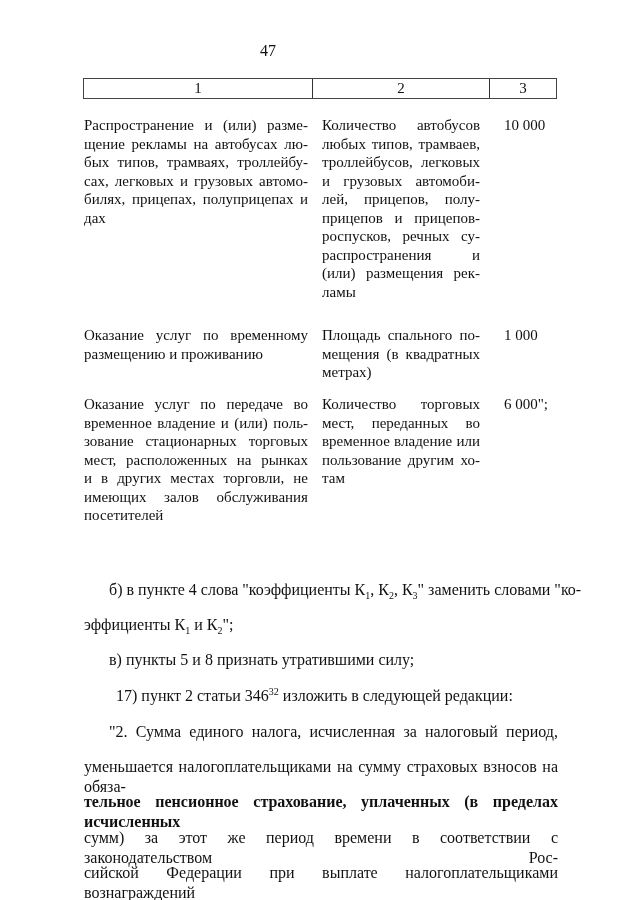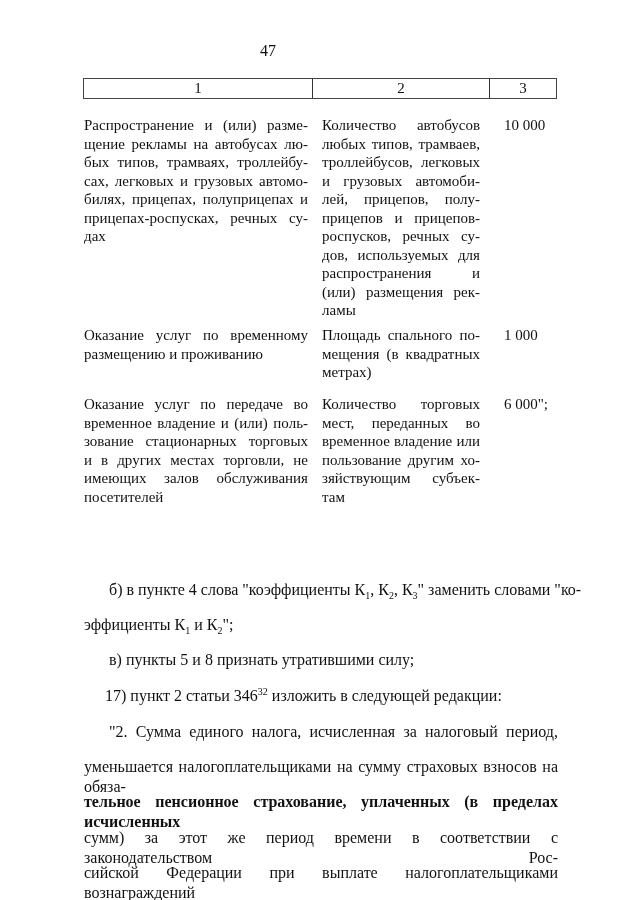--- a/index.html
+++ b/index.html
@@ -33,32 +33,30 @@
   <div class="c3">3</div>
 </div>
 
 <div class="row" style="top:116px;">
   <div class="cell1">
     <span class="line just">Распространение и (или) разме-</span>
     <span class="line just">щение рекламы на автобусах лю-</span>
     <span class="line just">бых типов, трамваях, троллейбу-</span>
     <span class="line just">сах, легковых и грузовых автомо-</span>
     <span class="line just">билях, прицепах, полуприцепах и</span>
-    <span class="line just">прицепах-роспусках, речных су-</span>
     <span class="line">дах</span>
   </div>
   <div class="cell2">
     <span class="line just">Количество автобусов</span>
     <span class="line just">любых типов, трамваев,</span>
     <span class="line just">троллейбусов, легковых</span>
     <span class="line just">и грузовых автомоби-</span>
     <span class="line just">лей, прицепов, полу-</span>
     <span class="line just">прицепов и прицепов-</span>
     <span class="line just">роспусков, речных су-</span>
-    <span class="line just">дов, используемых для</span>
     <span class="line just">распространения и</span>
     <span class="line just">(или) размещения рек-</span>
     <span class="line">ламы</span>
   </div>
   <div class="cell3">10 000</div>
 </div>
 
 <div class="row" style="top:326px;">
   <div class="cell1">
     <span class="line just">Оказание услуг по временному</span>
@@ -70,40 +68,40 @@
     <span class="line">метрах)</span>
   </div>
   <div class="cell3">1 000</div>
 </div>
 
 <div class="row" style="top:395px;">
   <div class="cell1">
     <span class="line just">Оказание услуг по передаче во</span>
     <span class="line just">временное владение и (или) поль-</span>
     <span class="line just">зование стационарных торговых</span>
+    <span class="line just">мест, расположенных на рынках</span>
     <span class="line just">и в других местах торговли, не</span>
     <span class="line just">имеющих залов обслуживания</span>
     <span class="line">посетителей</span>
   </div>
   <div class="cell2">
     <span class="line just">Количество торговых</span>
     <span class="line just">мест, переданных во</span>
     <span class="line just">временное владение или</span>
     <span class="line just">пользование другим хо-</span>
-    <span class="line just">зяйствующим субъек-</span>
     <span class="line">там</span>
   </div>
   <div class="cell3">6 000";</div>
 </div>
 
 <div class="para" style="top:544px; left:109px;"><span>б) в пункте 4 слова "коэффициенты К</span><sub>1</sub><span>, К</span><sub>2</sub><span>, К</span><sub>3</sub><span>" заменить словами "ко-</span></div>
 
 <div class="para" style="top:579px; left:84px;"><span>эффициенты К</span><sub>1</sub><span> и К</span><sub>2</sub><span>";</span></div>
 
 <div class="para" style="top:614px; left:109px;">в) пункты 5 и 8 признать утратившими силу;</div>
 
-<div class="para" style="top:650px; left:105px;text-align:center;"><span>17) пункт 2 статьи 346</span><sup>32</sup><span> изложить в следующей редакции:</span></div>
+<div class="para" style="top:650px; left:116px;text-align:center;"><span>17) пункт 2 статьи 346</span><sup>32</sup><span> изложить в следующей редакции:</span></div>
 
 <div class="para full" style="top:686px; left:109px; width:449px;">"2. Сумма единого налога, исчисленная за налоговый период,</div>
 <div class="para full" style="top:721px;">уменьшается налогоплательщиками на сумму страховых взносов на обяза-</div>
 <div class="para full" style="top:756px;font-weight:bold;">тельное пенсионное страхование, уплаченных (в пределах исчисленных</div>
 <div class="para full" style="top:792px;">сумм) за этот же период времени в соответствии с законодательством Рос-</div>
 <div class="para full" style="top:827px;">сийской Федерации при выплате налогоплательщиками вознаграждений</div>
 
 </body></html>

